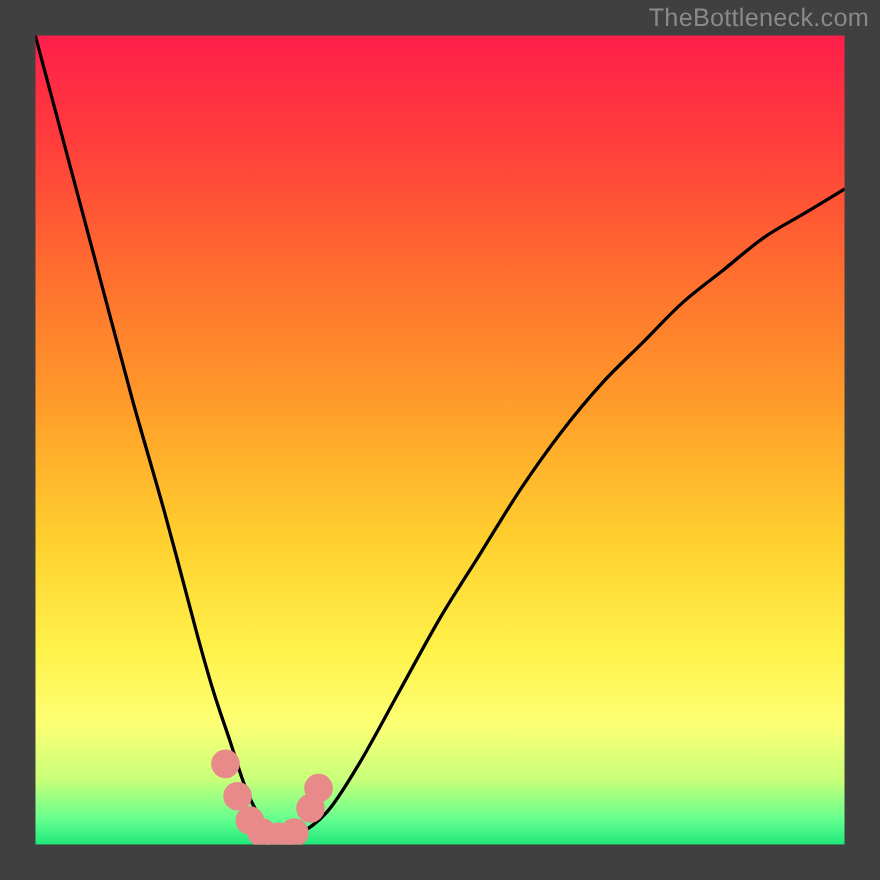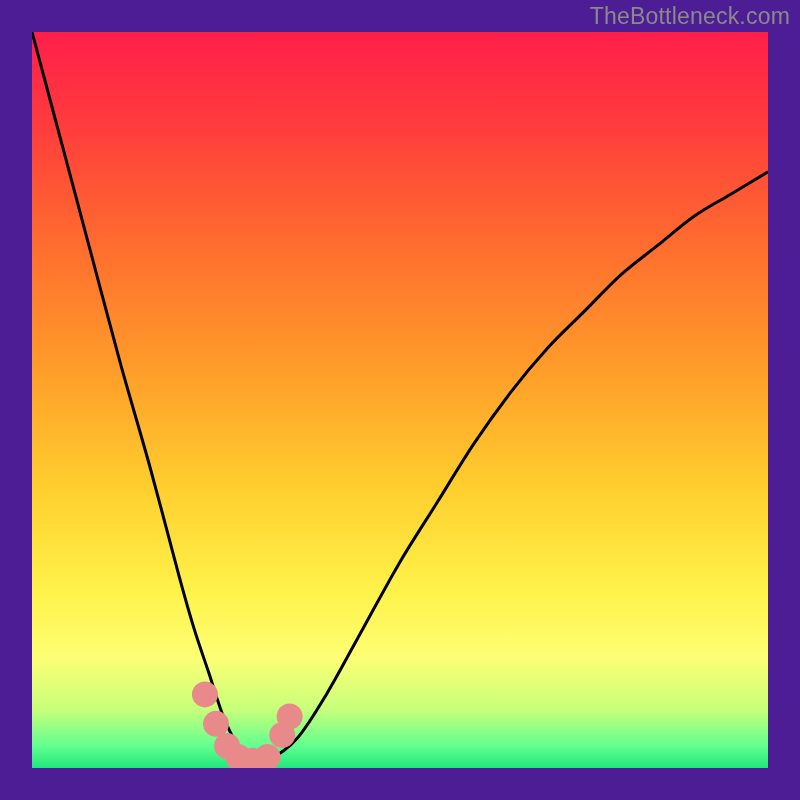--- a/index.html
+++ b/index.html
@@ -9,21 +9,21 @@
     height: 800px;
     background: #000;
     overflow: hidden;
   }
   .frame {
     position: absolute;
     left: 0;
     top: 0;
     width: 800px;
     height: 800px;
-    background: #4c1d95;
+    background: #404040;
   }
   .plot {
     position: absolute;
     left: 32px;
     top: 32px;
     width: 736px;
     height: 736px;
     overflow: hidden;
   }
   .gradient {

